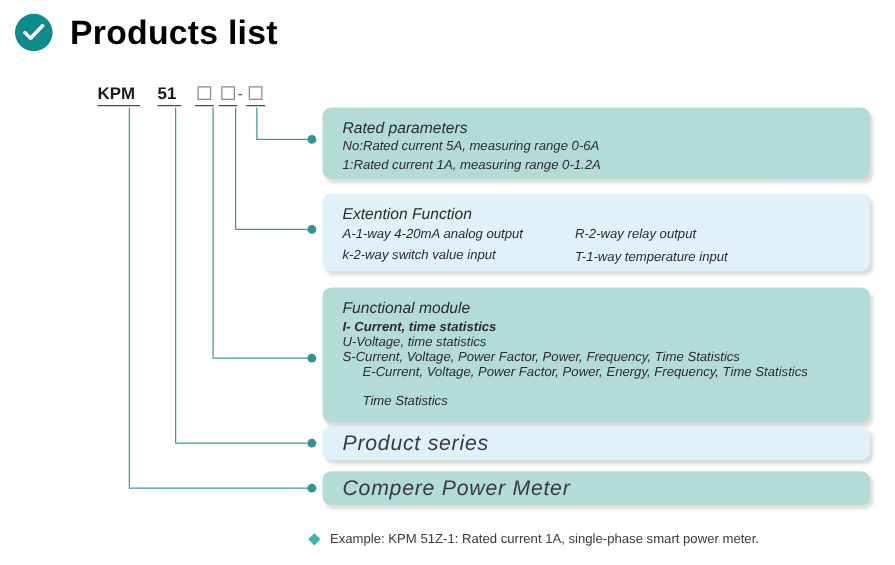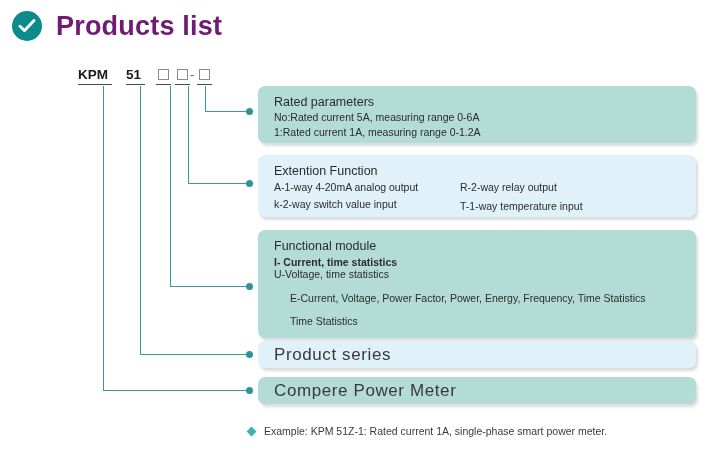--- a/index.html
+++ b/index.html
@@ -18,21 +18,21 @@
   .check-badge{
     width:30px;height:30px;border-radius:50%;
     background:#0b8b8b;
     position:relative;flex:0 0 auto;
   }
   .check-badge svg{position:absolute;left:6px;top:7px;}
   .page-title{
     margin-left:14px;
     font-size:27px;
     font-weight:bold;
-    color:#701a75;
+    color:#000000;
     letter-spacing:0.2px;
     line-height:30px;
     white-space:nowrap;
   }
 
   
   .model-code{position:absolute;left:78px;top:67px;height:20px;}
   .mc-part{
     position:absolute;top:0;
     font-size:13.5px;font-weight:bold;color:#1a1a1a;
@@ -59,20 +59,21 @@
     background:#2e9496;
   }
 
   
   .callout{
     position:absolute;
     left:258px;width:438px;
     border-radius:7px;
     box-sizing:border-box;
     box-shadow:2px 3px 3px rgba(170,175,178,0.45);
+    font-style:italic;
   }
   .callout.teal{background:#b4dcd7;}
   .callout.blue{background:#e0f1fa;}
   .c-title{
     position:absolute;left:16px;
     font-size:12.5px;color:#2b2b2b;
     line-height:15px;white-space:nowrap;
   }
   .c-line{
     position:absolute;
@@ -156,20 +157,21 @@
         <div class="c-title" style="top: 9px;">Extention Function</div>
         <div class="c-line" style="left: 16px; top: 26px;">A-1-way 4-20mA analog output</div>
         <div class="c-line" style="left: 16px; top: 43px;">k-2-way switch value input</div>
         <div class="c-line" style="left: 202px; top: 26px;">R-2-way relay output</div>
         <div class="c-line" style="left: 202px; top: 45px;">T-1-way temperature input</div>
       </div>
       <div class="callout teal" style="top: 230px; height: 108px; padding-left: 44px;">
         <div class="c-title" style="top: 9px;">Functional module</div>
         <div class="c-line" style="left: 16px; top: 38px;">U-Voltage, time statistics</div>
         <div class="c-line bold-lead" style="left: 16px; top: 26px;">I- Current, time statistics</div>
+        <div class="c-line" style="left: 16px; top: 50px;">S-Current, Voltage, Power Factor, Power, Frequency, Time Statistics</div>
         <div class="c-line" style="left: 32px; top: 62px;">E-Current, Voltage, Power Factor, Power, Energy, Frequency, Time Statistics</div>
         <div class="c-line" style="left: 32px; top: 85px;">Time Statistics</div>
       </div>
       <div class="callout blue" style="top: 341px; height: 27px;">
         <div class="c-single" style="top: 6px;">Product series</div>
       </div>
       <div class="callout teal" style="top: 377px; height: 27px;">
         <div class="c-single" style="top: 6px;">Compere  Power  Meter</div>
       </div>
     </div>

